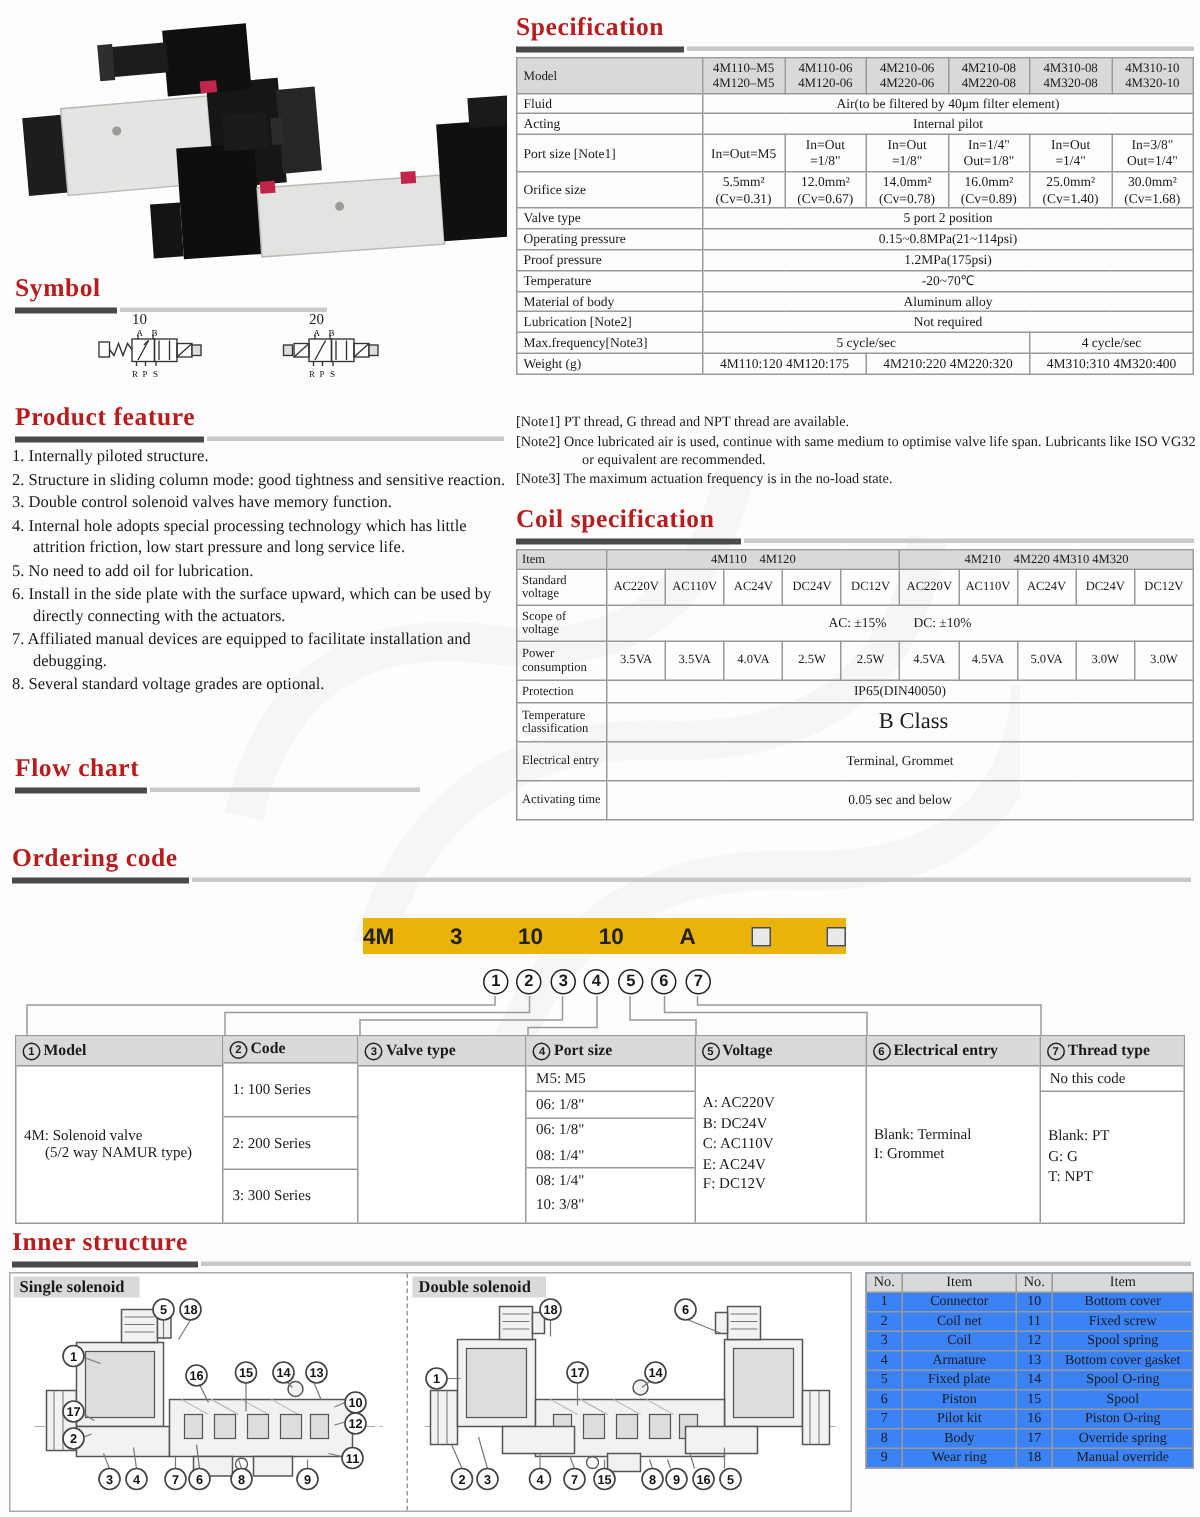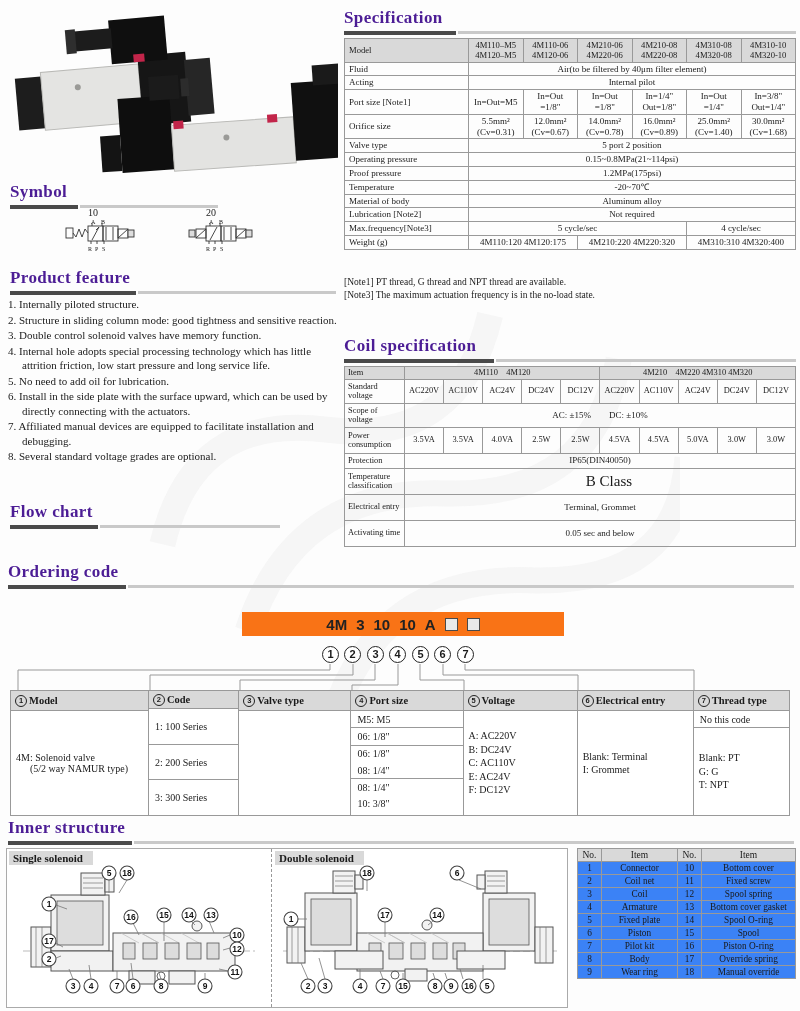--- a/index.html
+++ b/index.html
@@ -1,20 +1,20 @@
 <!DOCTYPE html>
 <html><head>
 <meta charset="utf-8">
 <style>
   html,body{margin:0;padding:0;background:#fff;}
   .page{position:relative;width:800px;height:1011px;background:#fdfdfd;overflow:hidden;
         font-family:"Liberation Serif",serif;color:#1a1a1a;}
   
   .sect{position:absolute;}
-  .sect h2{margin:0;font:bold 17px "Liberation Serif",serif;letter-spacing:.4px;color:#4c1d95;}
+  .sect h2{margin:0;font:bold 17px "Liberation Serif",serif;letter-spacing:.4px;color:#b91c1c;}
   .hbar{display:flex;align-items:center;margin-top:2px;height:5px;}
   .hbar .dark{height:4px;background:#4a4a4a;}
   .hbar .light{height:3px;background:#c9c9c9;flex:1;margin-left:2px;}
   
   table{border-collapse:collapse;table-layout:fixed;}
   td,th{border:1px solid #999;padding:1px 2px;vertical-align:middle;font-weight:normal;}
   .ghead{background:#d9d9d9;font-weight:bold;}
   
   .spec-table{width:452px;font-size:9px;line-height:1.2;}
   .spec-table .lbl{text-align:left;padding-left:4px;width:124px;}
@@ -24,22 +24,22 @@
   .coil-table{width:452px;font-size:8.4px;line-height:1.15;}
   .coil-table .lbl{text-align:left;padding-left:3px;width:60px;}
   .coil-table td{text-align:center;}
   .note-block{font-size:9.5px;line-height:1.25;}
   .note-block div{padding-left:44px;text-indent:-44px;margin-bottom:1px;}
   
   .feature-list{font-size:11px;line-height:1.32;}
   .feature-list div{padding-left:14px;text-indent:-14px;margin-bottom:1px;}
   .flow-text{font-size:11px;}
   
-  .code-bar{position:absolute;left:242px;top:612px;width:322px;height:24px;background:#f97316;
-            display:flex;align-items:center;justify-content:center;gap:9px;}
+  .code-bar{position:absolute;left:242px;top:612px;width:322px;height:24px;background:#eab308;
+            display:flex;align-items:center;justify-content:space-between;gap:9px;}
   .code-bar span.seg{font:bold 15px "Liberation Sans",sans-serif;color:#222;}
   .code-box{display:inline-block;width:11px;height:11px;border:1.5px solid #4a4a4a;background:#e9e9e9;}
   .ccircle{position:absolute;top:646px;width:15px;height:15px;border:1.5px solid #222;border-radius:50%;
            background:#fff;font:bold 11px "Liberation Sans",sans-serif;text-align:center;line-height:15px;}
   .oc-table{position:absolute;left:10px;top:690px;width:778px;height:124px;border:1px solid #999;
             display:flex;background:#fff;}
   .oc-col{border-left:1px solid #999;display:flex;flex-direction:column;}
   .oc-col:first-child{border-left:none;}
   .oc-h{height:19px;background:#d9d9d9;border-bottom:1px solid #999;font:bold 10.5px "Liberation Serif",serif;
         display:flex;align-items:center;padding-left:4px;}
@@ -330,20 +330,21 @@
       <td class="lbl">Weight (g)</td>
       <td colspan="2">4M110:120 4M120:175</td>
       <td colspan="2">4M210:220 4M220:320</td>
       <td colspan="2">4M310:310 4M320:400</td>
     </tr>
   </tbody>
     </table>
 
   <div class="note-block" style="position:absolute;left:344px;top:277px;width:456px;">
     <div>[Note1]  PT thread, G thread and NPT thread are available.</div>
+    <div>[Note2]  Once lubricated air is used, continue with same medium to optimise valve life span.  Lubricants like ISO VG32 or equivalent are recommended.</div>
     <div>[Note3]  The maximum actuation frequency is in the no-load state.</div>
   </div>
 
   <div class="sect" style="left:344px;top:336px;width:452px;">
     <h2>Coil specification</h2>
     <div class="hbar">
         <div class="dark" style="width:150px;"></div>
         <div class="light"></div>
       </div>
   </div>

